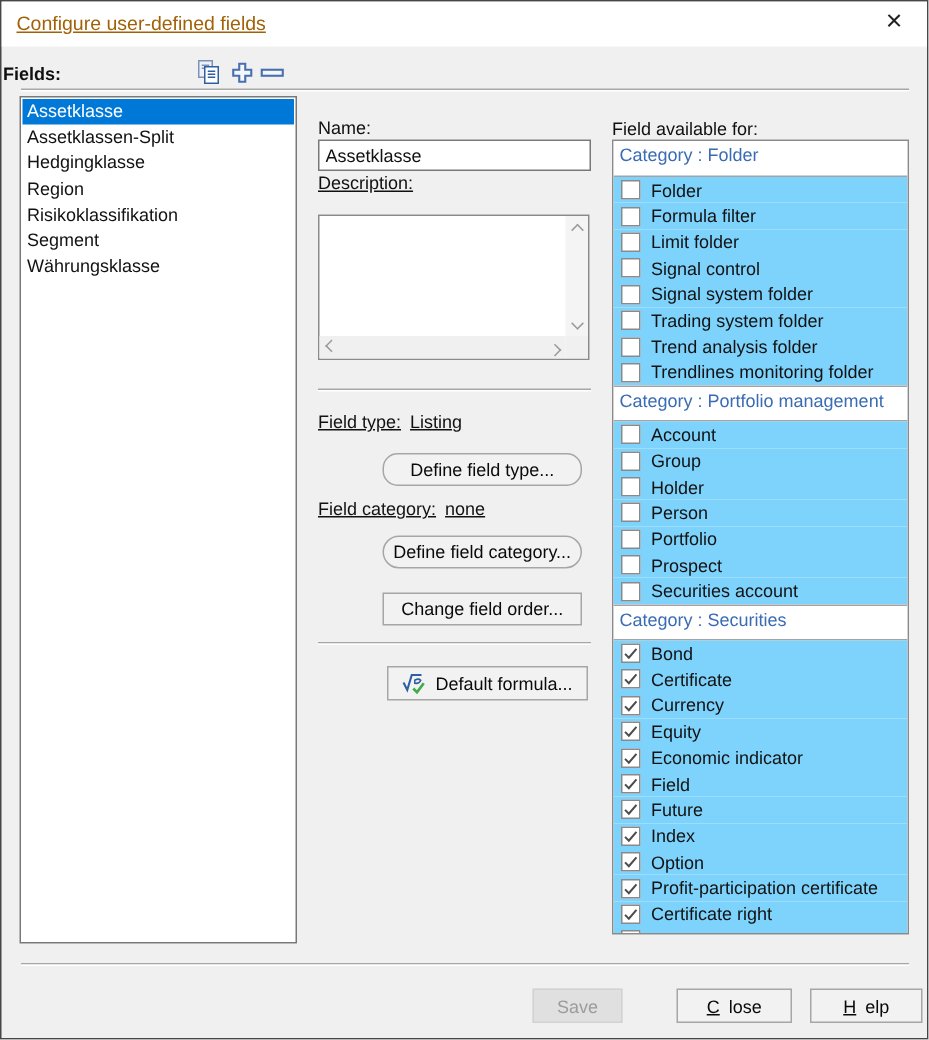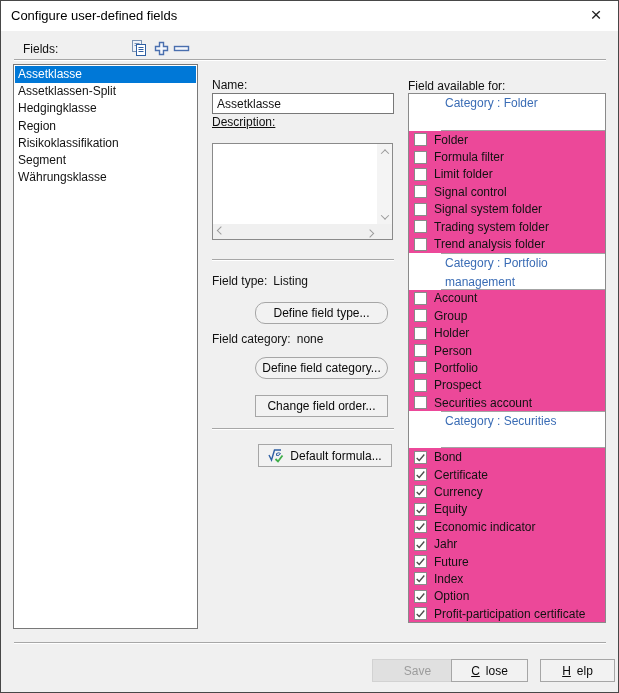--- a/index.html
+++ b/index.html
@@ -4,21 +4,21 @@
 <style>
   html,body { margin:0; padding:0; background:#cfcfcf; }
   * { box-sizing:border-box; }
   .dialog {
     position:relative; width:619px; height:693px;
     background:#f0f0f0; border:1px solid #474747;
     font-family:"Liberation Sans", sans-serif; font-size:12px; color:#121212;
     overflow:hidden;
   }
   .titlebar { position:absolute; top:0; left:0; right:0; height:30px; background:#ffffff; }
-  .title { position:absolute; left:10px; top:7px; font-size:13px; color:#000000; }
+  .title { position:absolute; left:10px; top:7px; font-size:13px; color:#a16207;text-decoration:underline; }
   .close-btn { position:absolute; right:0; top:0; width:44px; height:30px; text-align:center;
                line-height:28px; font-size:19px; color:#222; cursor:default; }
 
   .label { position:absolute; color:#101010; }
 
   .tool-btn { position:absolute; width:20px; height:19px; display:flex; align-items:center; justify-content:center; }
 
   .sep { position:absolute; height:2px; border-top:1px solid #a7a7a7; border-bottom:1px solid #ffffff; }
 
   .listbox { position:absolute; left:12px; top:63px; width:185px; height:565px;
@@ -41,42 +41,42 @@
   .chev.down  { transform:rotate(225deg) translate(1px,1px); }
   .chev.left  { transform:rotate(-45deg) translate(1px,-1px); }
   .chev.right { transform:rotate(135deg) translate(1px,-1px); }
 
   .btn { position:absolute; background:#f2f2f2; border:1px solid #a6a6a6; font-family:"Liberation Sans",sans-serif;
          font-size:12px; color:#0a0a0a; display:flex; align-items:center; justify-content:center; gap:6px; }
   .btn.disabled { background:#e0e0e0; border-color:#d2d2d2; color:#9c9c9c; }
 
   .availbox { position:absolute; left:407px; top:92px; width:198px; height:530px;
               background:#fff; border:1px solid #8a8a8a; overflow:hidden; }
-  .cat-header { height:37px; line-height:19px; padding-left:4px; color:#3a6cb5;
-                border-top:1px solid #a3a3a3; border-bottom:1px solid #a3a3a3; background:#fff;margin-left:32px; }
+  .cat-header { height:24px; line-height:19px; padding-left:4px; color:#3a6cb5;
+                border-top:1px solid #a3a3a3; border-bottom:1px solid #a3a3a3; background:#fff; }
   .cat-header:first-child { border-top:none; }
-  .cb-row { height:17.4px; display:flex; align-items:center; padding-left:5px; background:#ec4899; }
+  .cb-row { height:17.4px; display:flex; align-items:center; padding-left:5px; background:#7dd3fc; }
   .cb-box { width:13px; height:13px; background:#fff; border:1px solid #8a8a8a; margin-right:7px;
             display:flex; align-items:center; justify-content:center; flex:none; }
   .cb-label { white-space:nowrap; }
 
-  .inline-row { position:absolute; white-space:nowrap; }
+  .inline-row { position:absolute; white-space:nowrap;text-decoration:underline; }
   .inline-row .val { margin-left:6px; }
 </style>
 </head>
 <body>
 
 <div class="dialog">
 
   <div class="titlebar">
     <div class="title">Configure user-defined fields</div>
     <div class="close-btn">×</div>
   </div>
 
-  <div class="label" style="left:22px; top:41px;">Fields:</div>
+  <div class="label" style="left:1px; top:41px;font-weight:bold;">Fields:</div>
 
   <div class="tool-btn" style="left:128px; top:39px;">
     <span>
       <svg width="18" height="18" viewBox="0 0 18 18">
         <rect x="2.5" y="1.5" width="9" height="11" fill="#eef2f8" stroke="#7a93b4" stroke-width="1"></rect>
         <line x1="4.5" y1="4.5" x2="9.5" y2="4.5" stroke="#7a93b4" stroke-width="1"></line>
         <line x1="4.5" y1="6.5" x2="9.5" y2="6.5" stroke="#7a93b4" stroke-width="1"></line>
         <rect x="6.5" y="5.5" width="9" height="11" fill="#ffffff" stroke="#2e5fa3" stroke-width="1"></rect>
         <line x1="8.5" y1="8.5" x2="13.5" y2="8.5" stroke="#2e5fa3" stroke-width="1"></line>
         <line x1="8.5" y1="10.5" x2="13.5" y2="10.5" stroke="#2e5fa3" stroke-width="1"></line>
@@ -189,20 +189,24 @@
         <span class="cb-label">Signal system folder</span>
       </div>
       <div class="cb-row">
         <div class="cb-box"></div>
         <span class="cb-label">Trading system folder</span>
       </div>
       <div class="cb-row">
         <div class="cb-box"></div>
         <span class="cb-label">Trend analysis folder</span>
       </div>
+      <div class="cb-row">
+        <div class="cb-box"></div>
+        <span class="cb-label">Trendlines monitoring folder</span>
+      </div>
       <div class="cat-header">Category : Portfolio management</div>
       <div class="cb-row">
         <div class="cb-box"></div>
         <span class="cb-label">Account</span>
       </div>
       <div class="cb-row">
         <div class="cb-box"></div>
         <span class="cb-label">Group</span>
       </div>
       <div class="cb-row">
@@ -265,21 +269,21 @@
           </svg>
         </div>
         <span class="cb-label">Economic indicator</span>
       </div>
       <div class="cb-row">
         <div class="cb-box">
           <svg width="11" height="11" viewBox="0 0 13 13">
             <polyline points="2,7 5,10 11,3" fill="none" stroke="#4c4c4c" stroke-width="1.6"></polyline>
           </svg>
         </div>
-        <span class="cb-label">Jahr</span>
+        <span class="cb-label">Field</span>
       </div>
       <div class="cb-row">
         <div class="cb-box">
           <svg width="11" height="11" viewBox="0 0 13 13">
             <polyline points="2,7 5,10 11,3" fill="none" stroke="#4c4c4c" stroke-width="1.6"></polyline>
           </svg>
         </div>
         <span class="cb-label">Future</span>
       </div>
       <div class="cb-row">
@@ -319,17 +323,17 @@
           <svg width="11" height="11" viewBox="0 0 13 13">
             <polyline points="2,7 5,10 11,3" fill="none" stroke="#4c4c4c" stroke-width="1.6"></polyline>
           </svg>
         </div>
         <span class="cb-label">Warrant</span>
       </div>
     </div>
 
   <div class="sep" style="left:13px; top:641px; width:592px;"></div>
 
-  <button class="btn disabled" style="left:371px; top:658px; width:91px; height:23px;">Save</button>
+  <button class="btn disabled" style="left:354px; top:658px; width:60px; height:23px;">Save</button>
   <button class="btn" style="left:450px; top:658px; width:77px; height:23px;"><u>C</u>lose</button>
   <button class="btn" style="left:539px; top:658px; width:75px; height:23px;"><u>H</u>elp</button>
 
 </div>
 
 </body></html>

